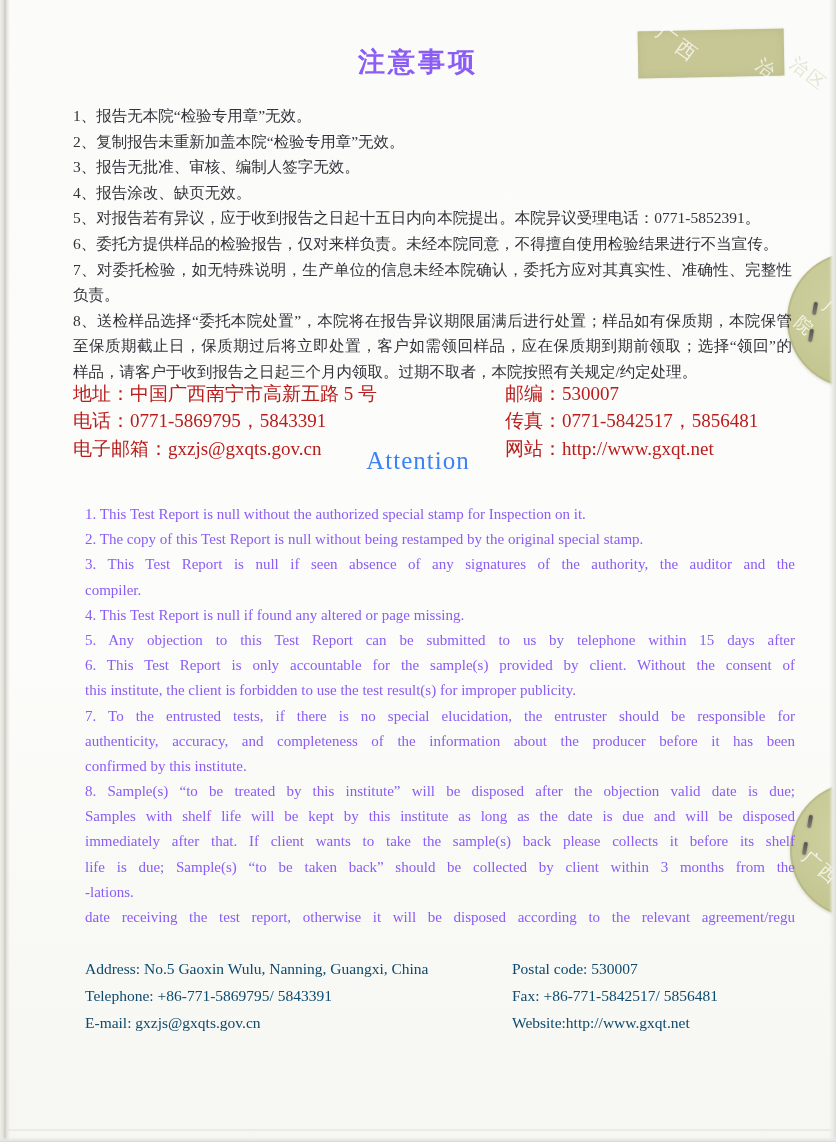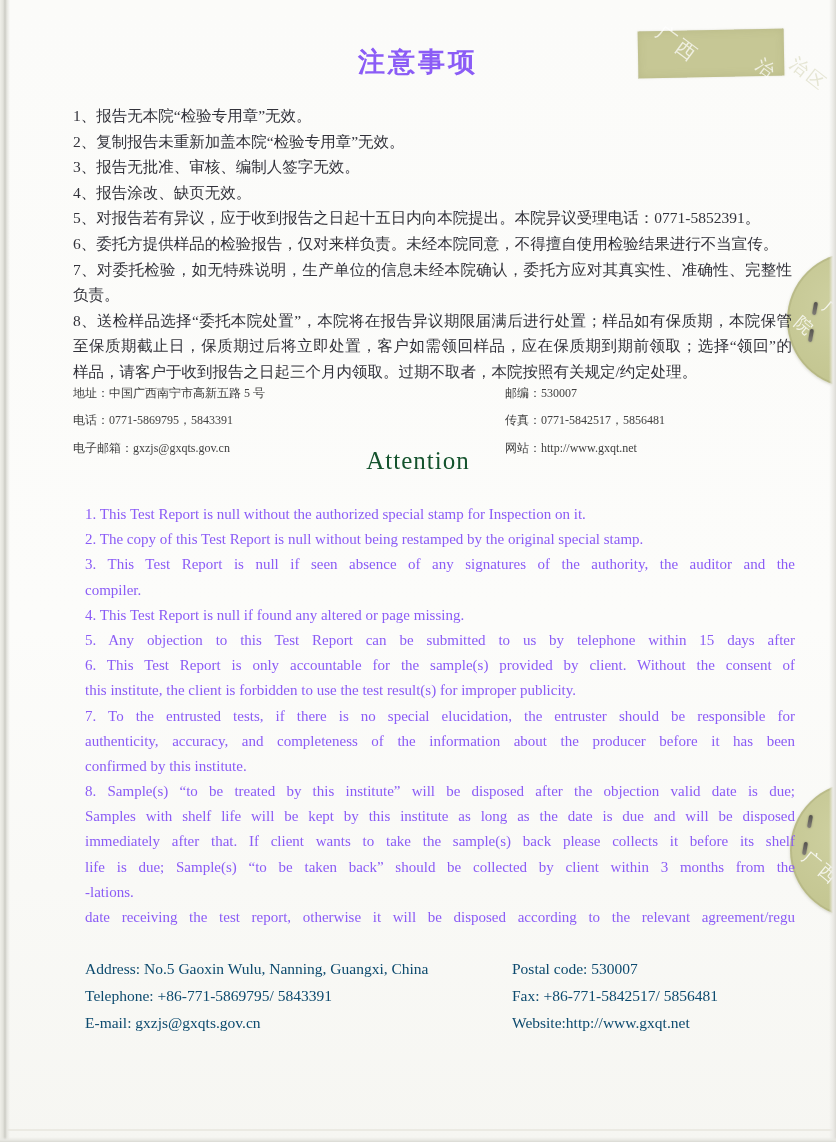--- a/index.html
+++ b/index.html
@@ -16,29 +16,29 @@
   .edge-right{position:absolute;right:0;top:0;bottom:0;width:7px;
     background:linear-gradient(270deg,#dddcd6 0px,#ecebe7 3px,rgba(255,255,255,0) 7px);}
   .edge-bottom{position:absolute;left:0;right:0;bottom:0;height:5px;
     background:linear-gradient(0deg,#d9d9d3 0px,#e9e9e4 2px,rgba(255,255,255,0) 5px);}
   .bottom-faint-line{position:absolute;left:0;right:0;top:1129px;height:2px;background:#ebeae3;}
 
   
   .cn-title{position:absolute;top:44px;left:0;width:100%;text-align:center;
     font-size:27px;font-weight:bold;letter-spacing:3px;color:#8b5cf6;}
   .en-title{position:absolute;top:447px;left:0;width:100%;text-align:center;
-    font-size:25px;letter-spacing:1px;color:#14532d;}
+    font-size:25px;letter-spacing:1px;color:#3b82f6;}
 
   
   .cn-list{position:absolute;left:73px;top:103px;width:719px;
     font-size:15.5px;line-height:25.6px;color:#32323a;}
   .cn-list .ln{height:25.6px;overflow:hidden;white-space:normal;}
 
   
-  .cn-contact{position:absolute;left:73px;top:380px;width:719px;font-size:12px;color:#404040;}
+  .cn-contact{position:absolute;left:73px;top:380px;width:719px;font-size:19px;color:#b91c1c;}
   .cn-contact .crow{display:flex;height:27.4px;line-height:27.4px;overflow:hidden;}
   .cn-contact .ccell-l{width:432px;}
   .cn-contact .ccell-r{flex:1;font-family:Liberation Serif, serif;}
 
   
   .en-list{position:absolute;left:85px;top:502px;width:710px;
     font-size:15px;line-height:25.2px;color:#8b5cf6;}
   .en-list .ln{height:25.2px;overflow:hidden;}
 
   

